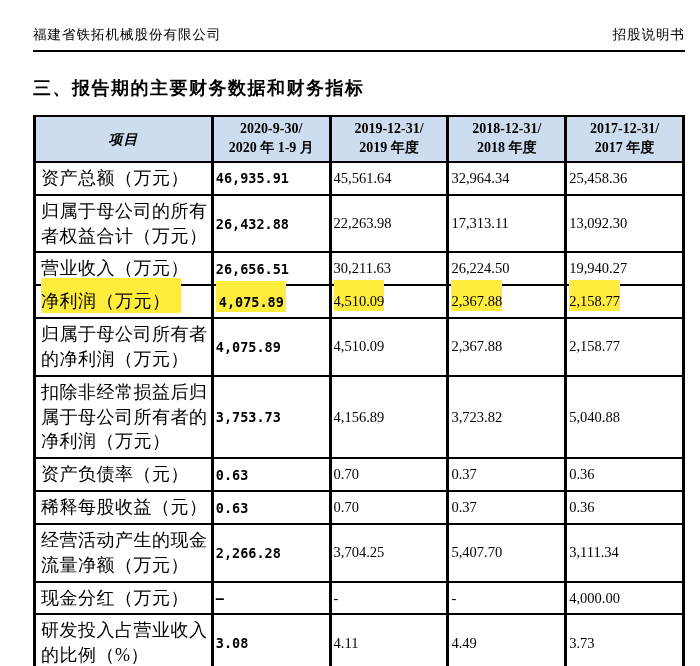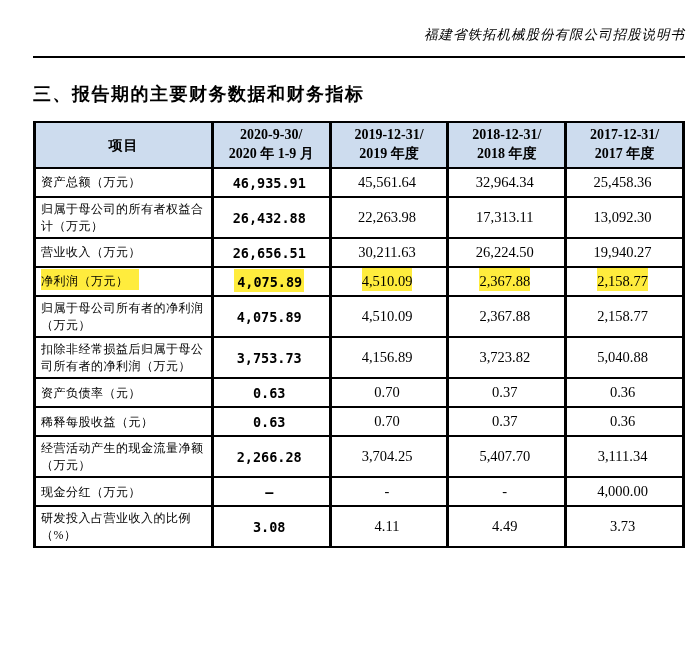--- a/index.html
+++ b/index.html
@@ -10,25 +10,24 @@
   *{box-sizing:border-box;margin:0;padding:0;}
   html,body{background:#ffffff;}
   body{
     width:700px;height:666px;overflow:hidden;
     font-family:"Liberation Serif","DejaVu Serif",serif;
     color:#000;
   }
   .page{padding:26px 15px 0 33px;}
 
   .doc-header{
-    display:flex;justify-content:flex-end;align-items:flex-end;
+    display:flex;justify-content:space-between;align-items:flex-end;
     font-size:13.5px;letter-spacing:1px;
-    padding-bottom:12px;
+    padding-bottom:6px;
     border-bottom:2px solid var(--border);
-    font-style:italic;
   }
   .section-title{
     margin:24px 0 15px 0;
     font-family:Liberation Sans, sans-serif;
     font-weight:700;
     font-size:18px;
     letter-spacing:1.5px;
   }
 
   table.fin{
@@ -45,41 +44,41 @@
   }
   table.fin thead th{
     background:var(--header-bg);
     height:46px;
     text-align:center;
     font-weight:700;
     font-size:14px;
     white-space:pre-line;
     line-height:1.35;
   }
-  th.h-item{font-family:"Liberation Sans","DejaVu Sans",sans-serif;font-size:14.5px;letter-spacing:1px;}
+  th.h-item{font-family:"Liberation Sans","DejaVu Sans",sans-serif;font-size:14.5px;letter-spacing:1px;font-style:italic;}
   th.h-2020{font-family:Liberation Serif, serif;}
   td{height:29px;}
   td.label{
-    font-size:12px;
+    font-size:18px;
     padding:3px 2px 3px 5px;
     line-height:1.38;
     letter-spacing:0.5px;
     text-align:left;
   }
   td.val{
-    text-align:center;
+    text-align:left;
     padding:2px 6px 2px 2px;
     font-size:14.5px;
   }
   td.v2020{
     font-family:"DejaVu Sans Mono","Liberation Mono",monospace;
     font-weight:700;
     font-size:13.5px;
   }
-  .hl{background:var(--highlight);padding-top:5px;padding-bottom:2px;}
+  .hl{background:var(--highlight);padding-top:13px;padding-bottom:2px;}
   .hl-label{padding-right:10px;}
   .hl-extend{padding-left:3px;padding-right:2px;}
 </style>
 </head>
 <body>
 
 <div class="page">
 
   <div class="doc-header">
     <span>福建省铁拓机械股份有限公司</span>

